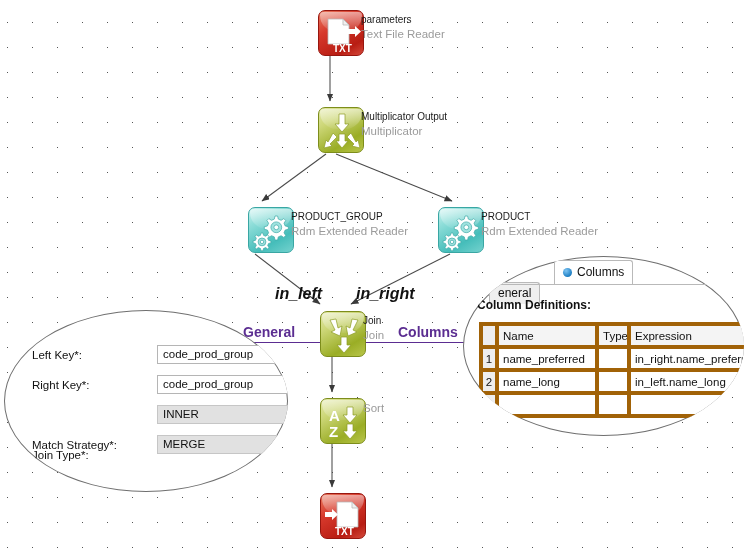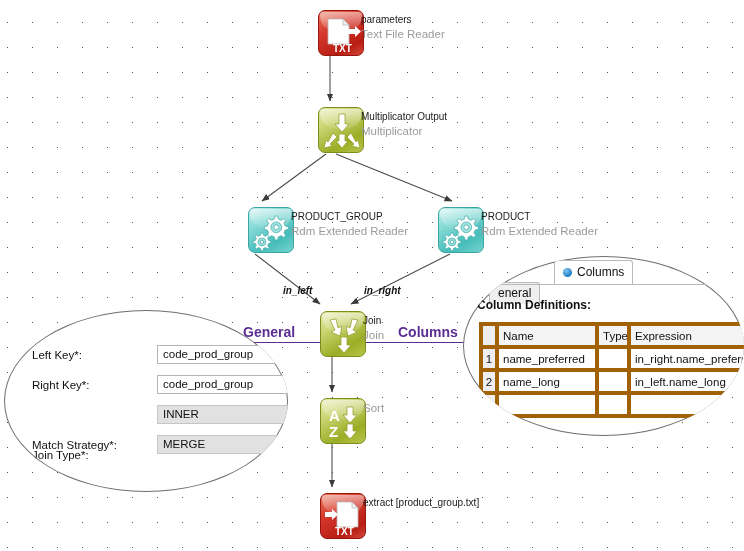--- a/index.html
+++ b/index.html
@@ -47,22 +47,22 @@
   }
   .ico .gloss {
     position: absolute; left: 1px; top: 1px; right: 1px; height: 45%;
     border-radius: 6px 6px 30px 30px;
     background: linear-gradient(180deg, rgba(255,255,255,.52), rgba(255,255,255,.06));
     pointer-events: none;
   }
 
   
   .portlbl {
-    position: absolute; font-size: 10px; font-style: italic;
-    font-weight: bold; color: #111; white-space: nowrap; margin-left: 8px;
+    position: absolute; font-size: 16px; font-style: italic;
+    font-weight: bold; color: #111; white-space: nowrap;
   }
 
   
   .callout { position: absolute; }
   .callout .ell {
     position: absolute; left: 0; top: 0;
     border: 1.4px solid #6f6f6f;
     border-radius: 50%;
     background: #fff;
     box-sizing: border-box;
@@ -280,21 +280,20 @@
     <div class="ico red">
       <div class="gloss"></div>
       <svg width="46" height="46" viewBox="0 0 46 46">
         <path d="M16,8 L31,8 L37,14 L37,33 L16,33 Z" fill="#ffffff" stroke="#b9b9b9" stroke-width="0.8"></path>
         <path d="M31,8 L31,14 L37,14 Z" fill="#f0f0f0" stroke="#b9b9b9" stroke-width="0.8"></path>
         <path d="M4,18 L11,18 L11,15 L17,20.5 L11,26 L11,23 L4,23 Z" fill="#ffffff"></path>
         <text x="14" y="41" font-family="Liberation Sans, sans-serif" font-size="10" font-weight="bold" fill="#ffffff">TXT</text>
       </svg>
     </div>
     <div class="txt">
-      <div class="nm">extract [product_group.txt]</div>
     </div>
   </div>
 
   <div class="portlbl" style="left:275px; top:285px;">in_left</div>
   <div class="portlbl" style="left:356px; top:285px;">in_right</div>
 
   <div class="callout" style="left:4px; top:310px; width:284px; height:182px; z-index:5;">
     <div class="ell" style="width:284px; height:182px;"></div>
     <div class="clip" style="width:284px; height:182px;">
       <div class="frm">

